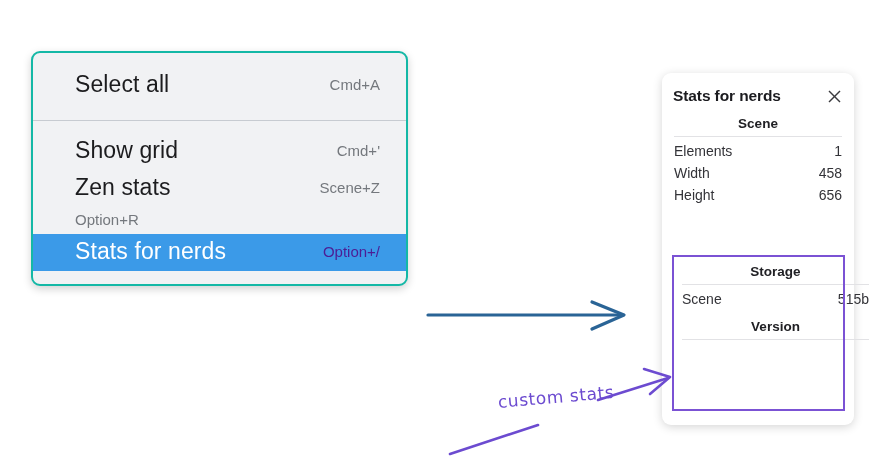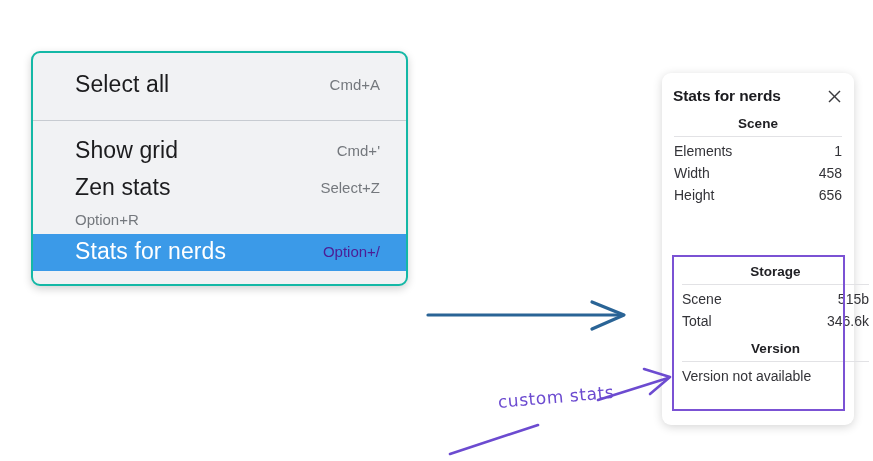--- a/index.html
+++ b/index.html
@@ -177,21 +177,21 @@
 
   <div class="menu-divider"></div>
 
   <div class="menu-group second">
     <div class="menu-item">
       <span class="label">Show grid</span>
       <span class="shortcut">Cmd+'</span>
     </div>
     <div class="menu-item">
       <span class="label">Zen stats</span>
-      <span class="shortcut">Select+Z</span>
+      <span class="shortcut">Scene+Z</span>
     </div>
     <div class="menu-item">
       <span class="shortcut">Option+R</span>
     </div>
     <div class="menu-item selected">
       <span class="label">Stats for nerds</span>
       <span class="shortcut">Option+/</span>
     </div>
   </div>
 
@@ -229,31 +229,24 @@
 </div>
 
 <div class="highlight-inner">
   <div>
     <div class="section-title">Storage</div>
     <div class="section-rule"></div>
     <div class="stat-row">
       <span>Scene</span>
       <span class="val">515b</span>
     </div>
-    <div class="stat-row">
-      <span>Total</span>
-      <span class="val">346.6k</span>
-    </div>
   </div>
   <div>
     <div class="section-title">Version</div>
     <div class="section-rule"></div>
-    <div class="stat-row">
-      <span>Version not available</span>
-    </div>
   </div>
 </div>
 <div class="highlight-box"></div>
 
 <svg class="annotations" viewBox="0 0 873 461">
 
   <g>
     <line x1="428" y1="315" x2="622" y2="315" stroke="#2a6496" stroke-width="3.2" stroke-linecap="round"></line>
     <polyline points="592,302 624,315 592,329" fill="none" stroke="#2a6496" stroke-width="3.2" stroke-linecap="round" stroke-linejoin="round"></polyline>
   </g>

